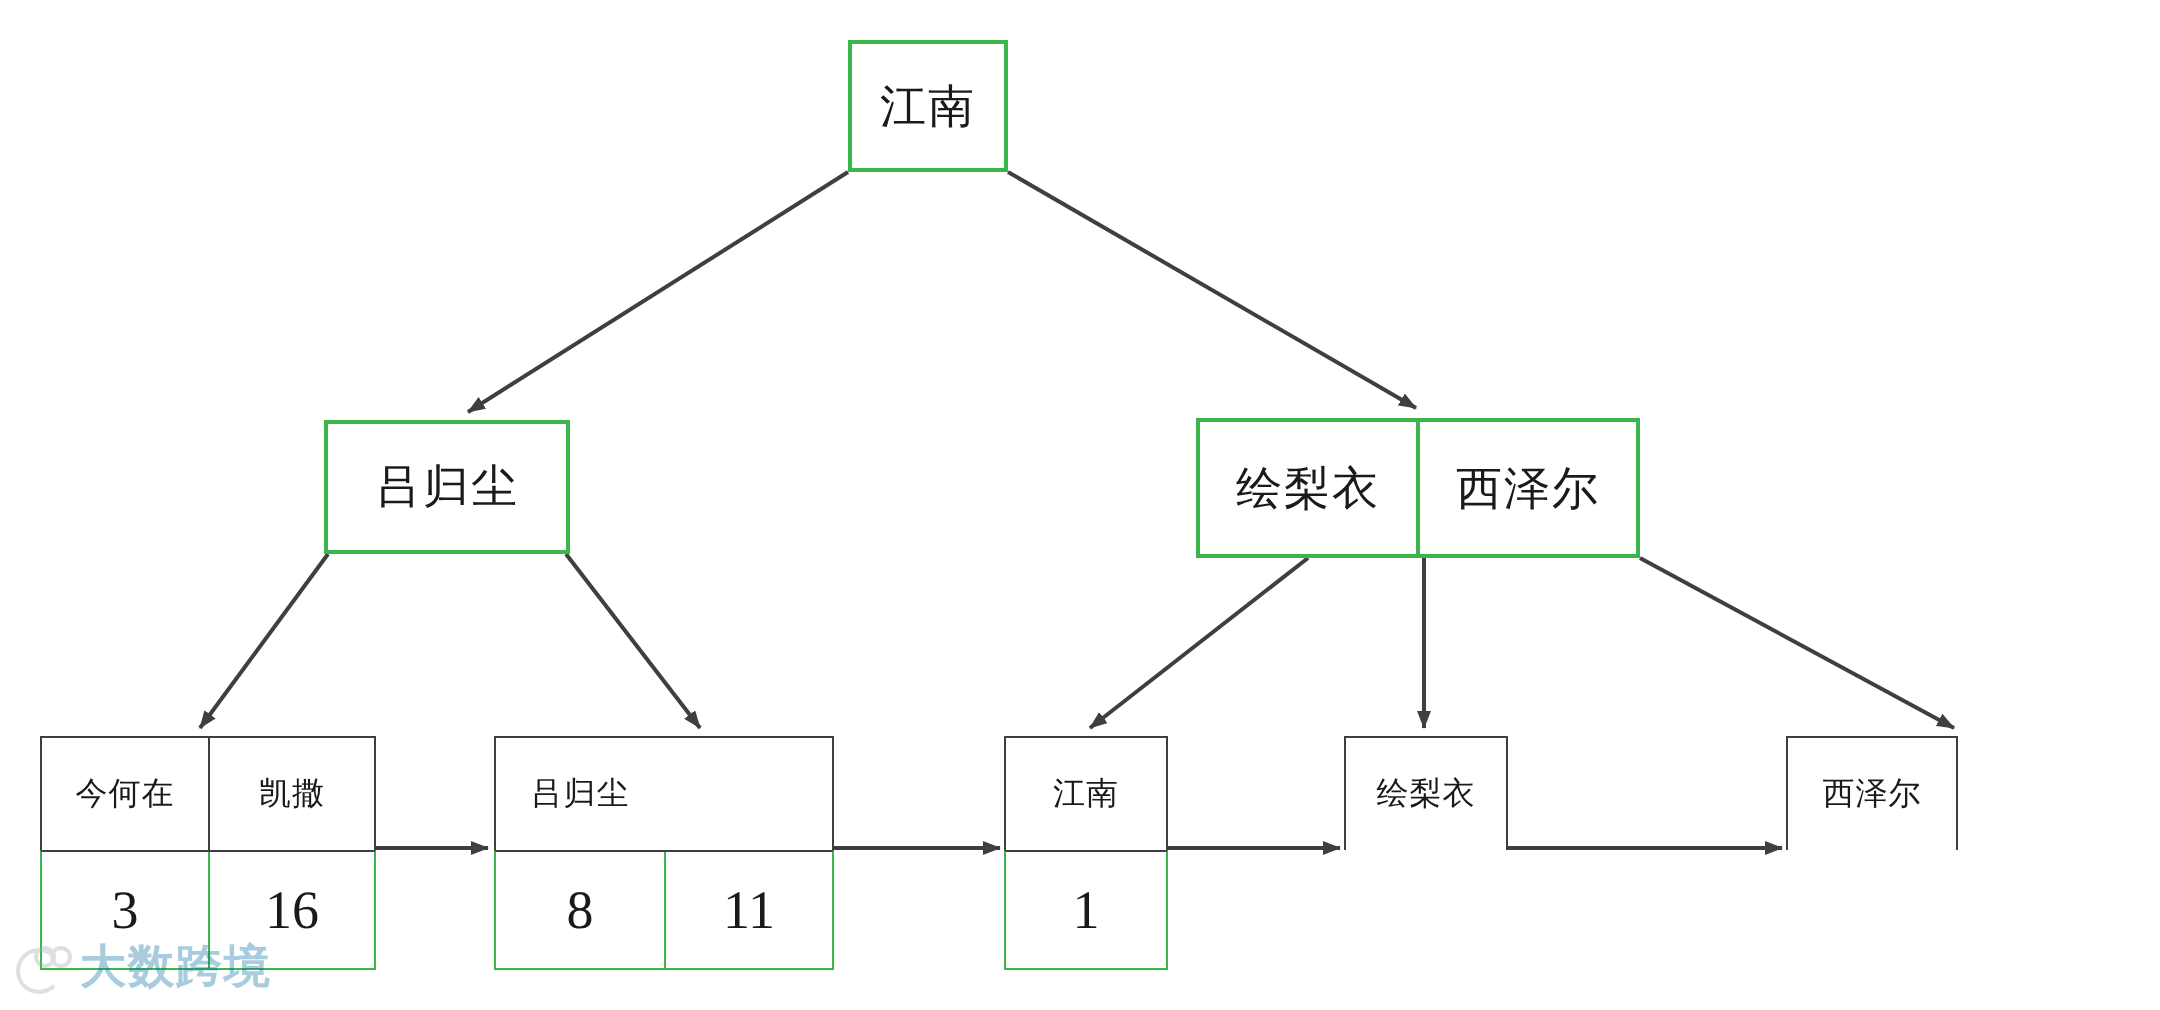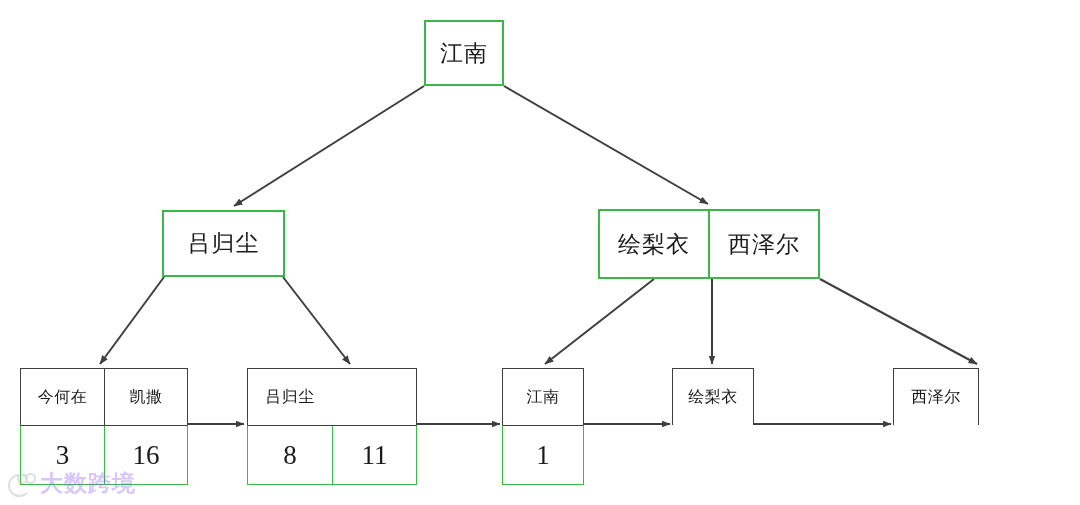--- a/index.html
+++ b/index.html
@@ -127,21 +127,21 @@
     width: 7px; height: 7px;
     border: 2px solid #9fa3a6;
     border-radius: 50%;
   }
   #watermark .wm-logo .dot1 { left: 9px; top: 2px; }
   #watermark .wm-logo .dot2 { left: 17px; top: 2px; }
   #watermark .wm-text {
     font-family: "DejaVu Sans", "Liberation Sans", sans-serif;
     font-size: 23px;
     font-weight: bold;
-    color: #8b5cf6;
+    color: #0369a1;
     letter-spacing: 1px;
     white-space: nowrap;
   }
 </style>
 </head>
 <body>
 
 <div id="canvas">
 
   <svg id="edges" viewBox="0 0 1080 505" xmlns="http://www.w3.org/2000/svg">

